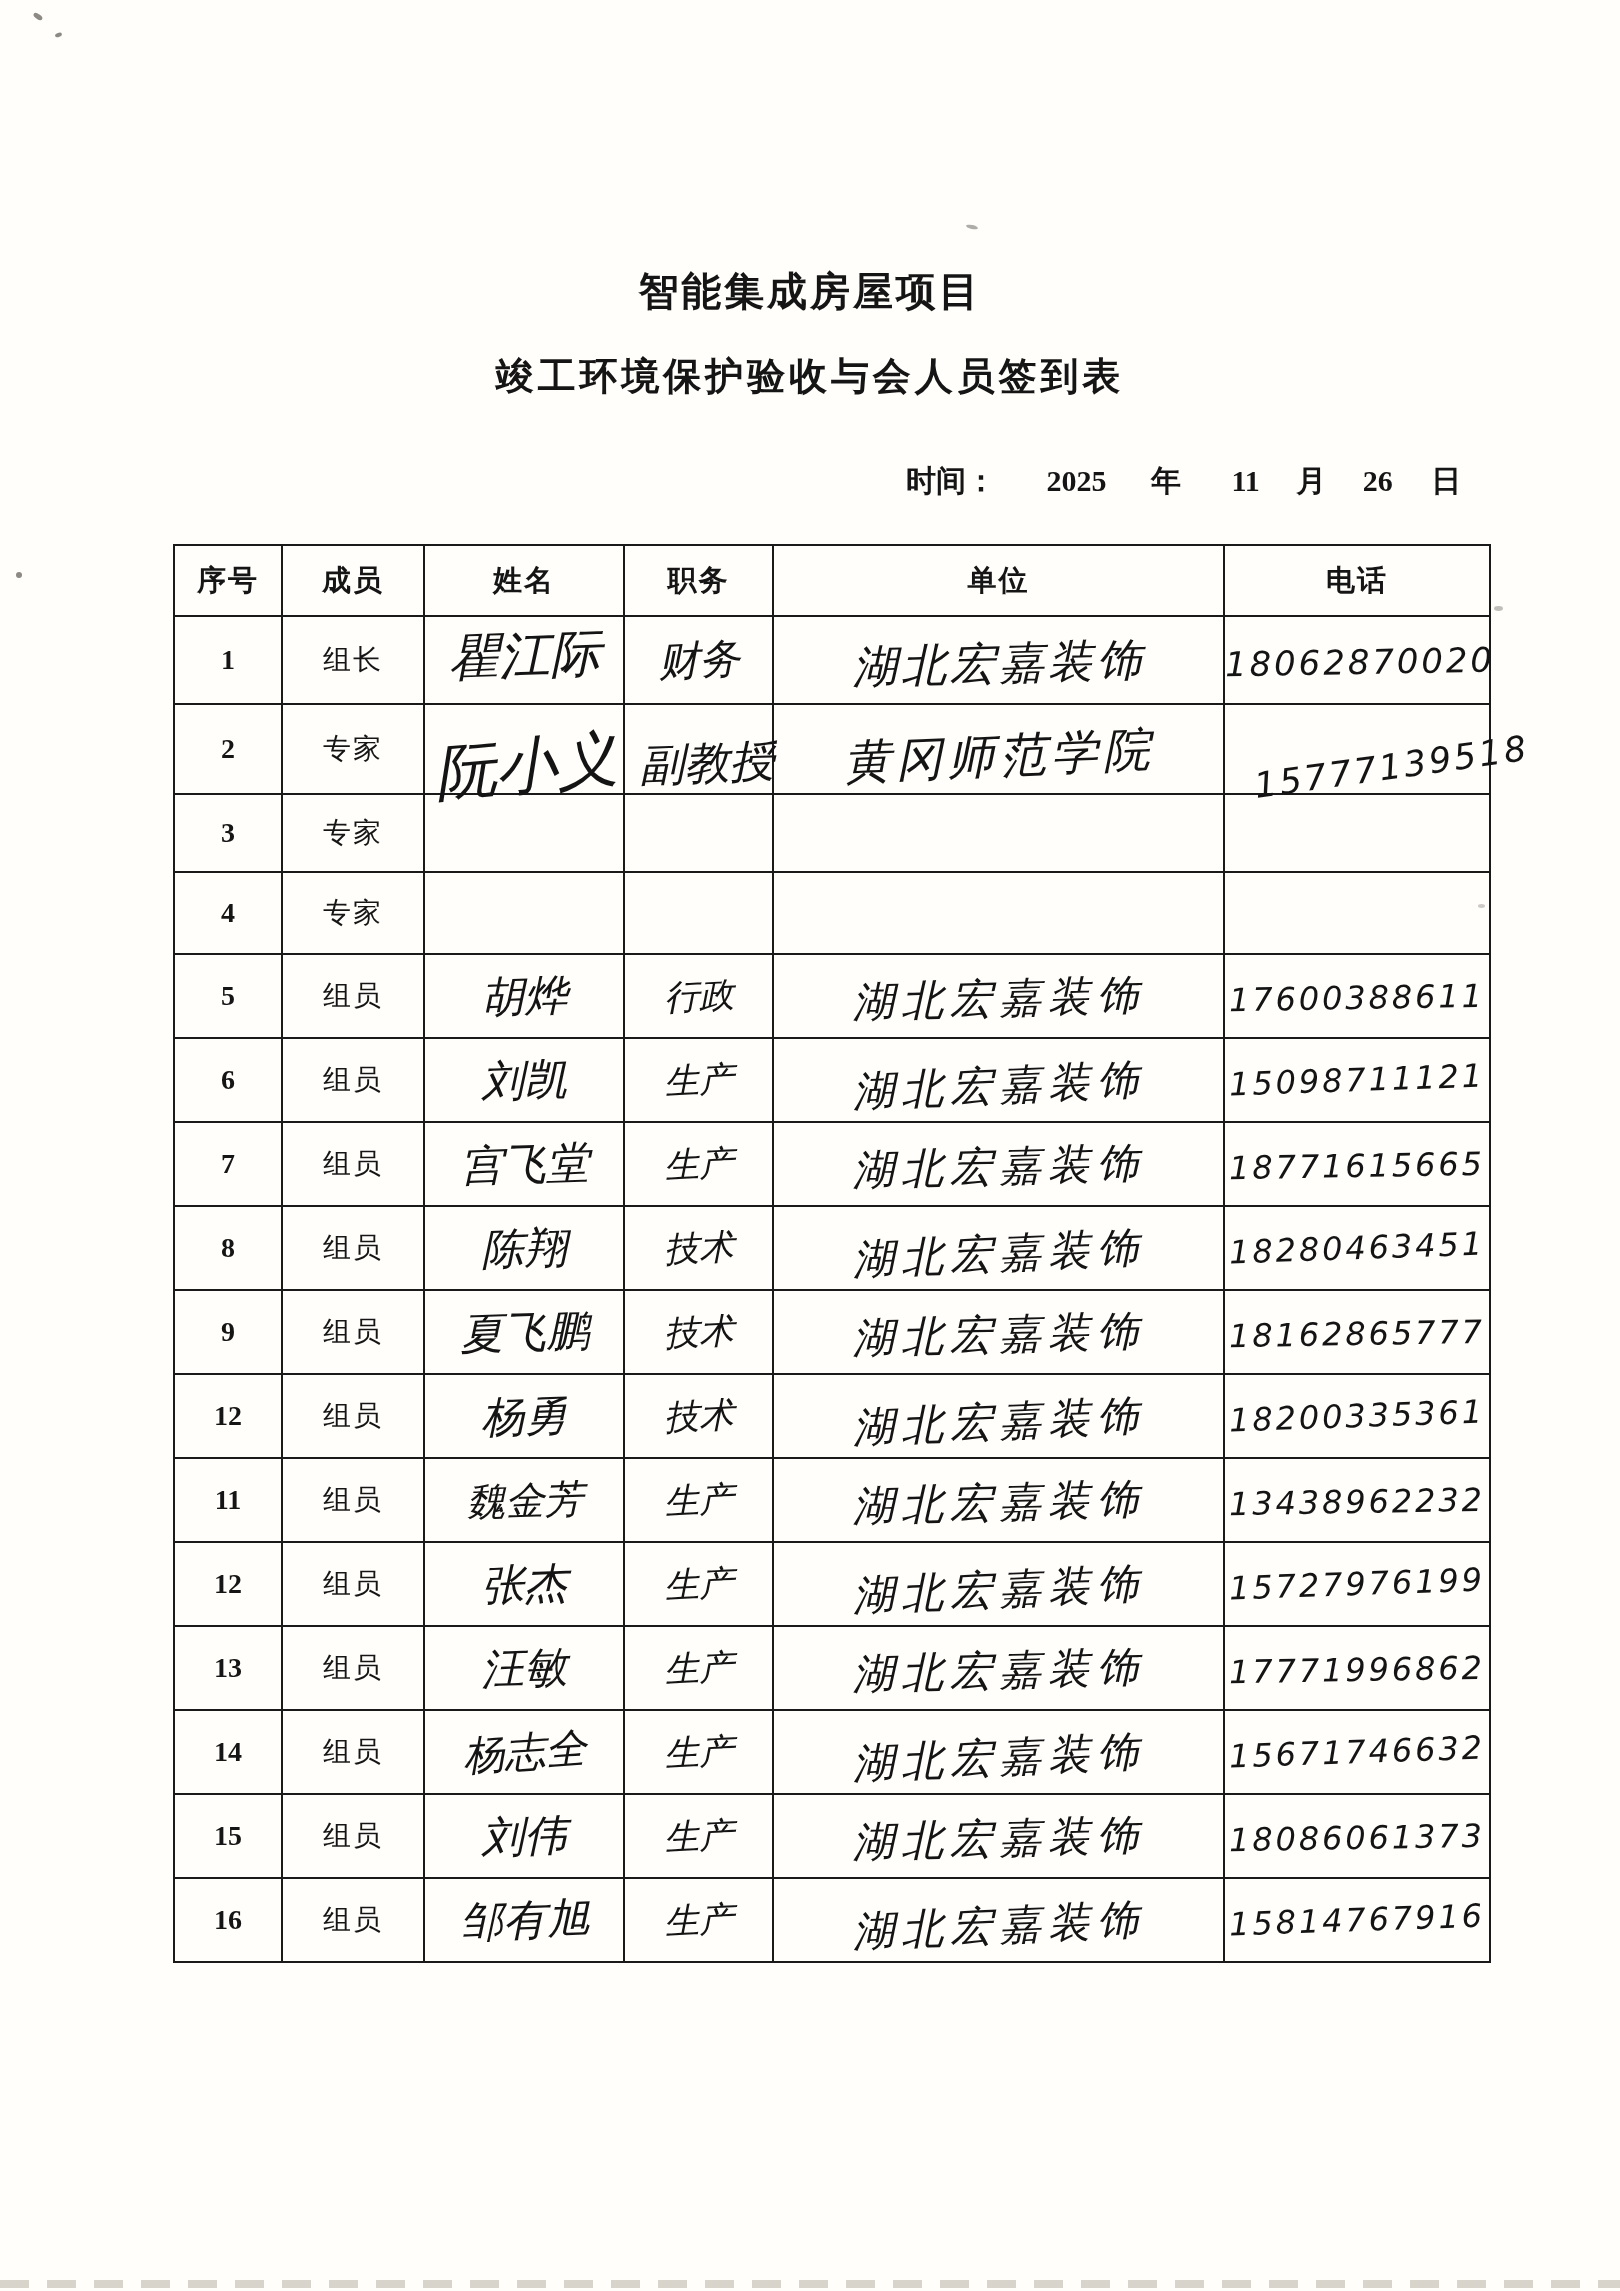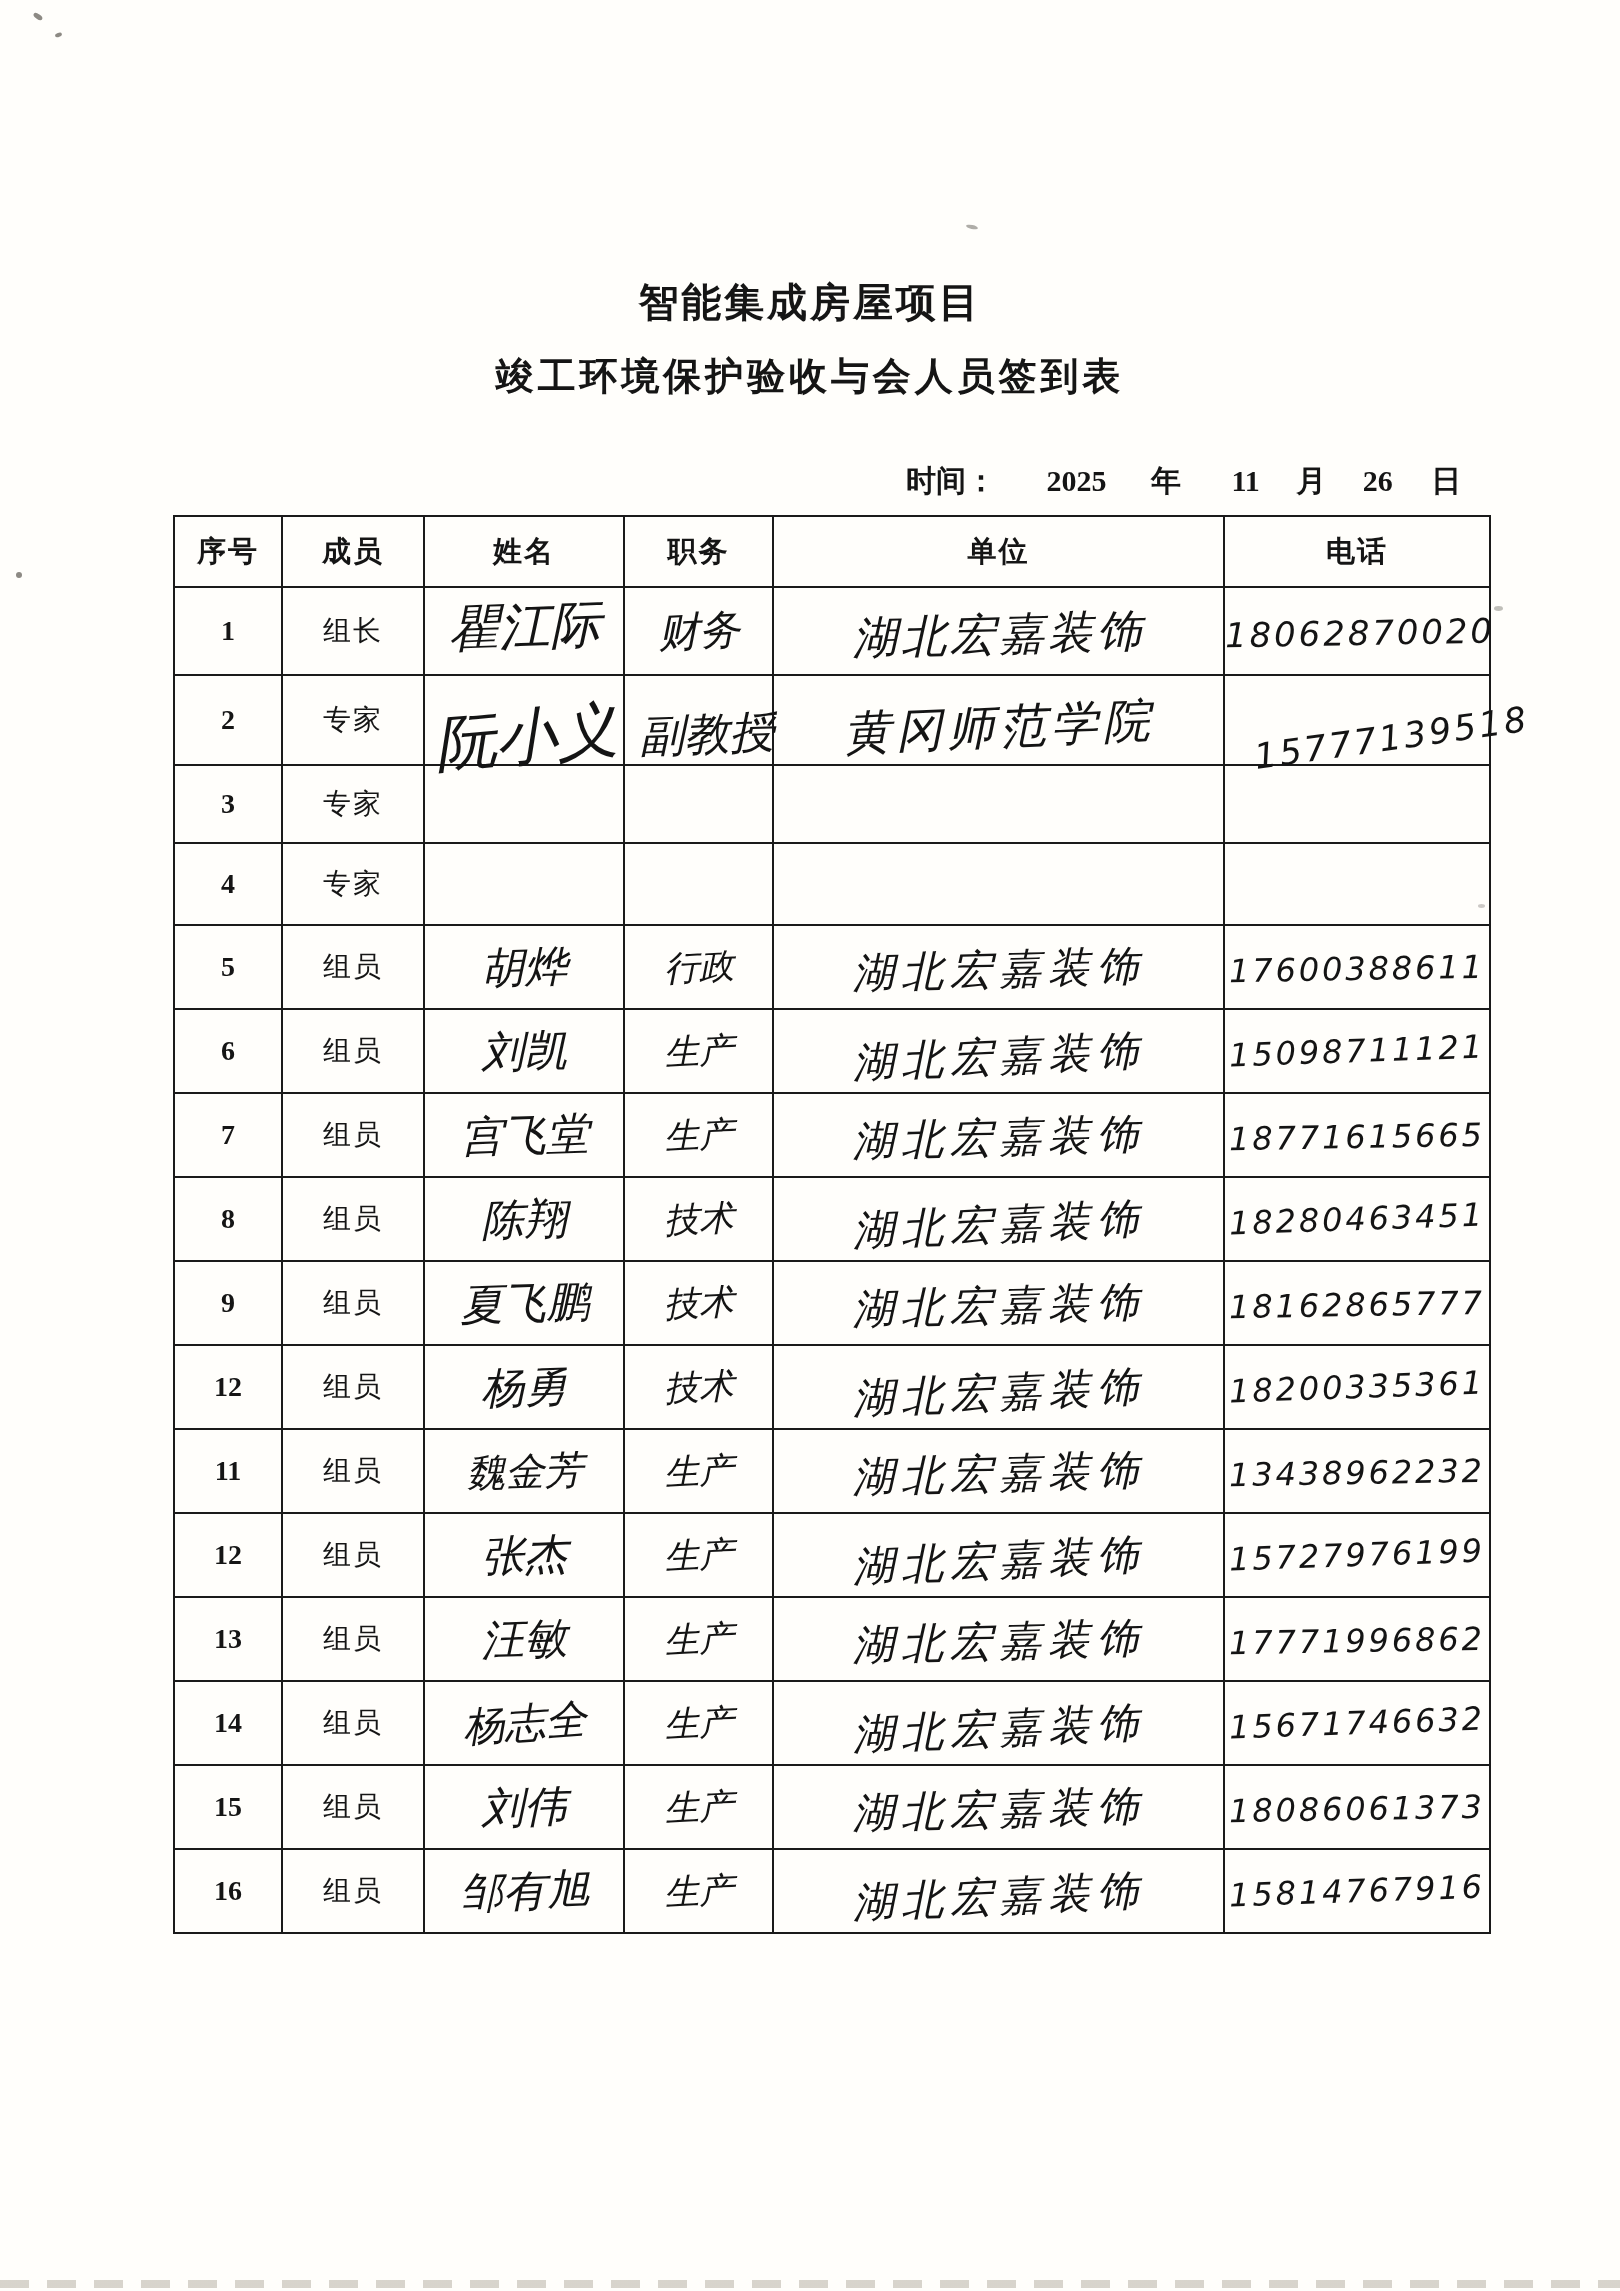--- a/index.html
+++ b/index.html
@@ -6,42 +6,42 @@
   .page{
     position:relative;
     width:1620px;height:2292px;
     background:#fffefb;
     font-family:"Liberation Serif","DejaVu Serif",serif;
     color:#151515;
     overflow:hidden;
   }
   
   .title1{
-    position:absolute;top:275px;left:0;width:100%;
+    position:absolute;top:264px;left:0;width:100%;
     text-align:center;font-size:40px;font-weight:700;letter-spacing:2.9px;
   }
   .title2{
     position:absolute;top:351px;left:0;width:100%;
     text-align:center;font-size:38px;font-weight:700;letter-spacing:3.9px;
   }
   
   .dateline{
     position:absolute;top:461px;left:906px;
     font-size:30px;font-weight:700;white-space:nowrap;
   }
   .dateline span{display:inline-block;}
   .dl-label{margin-right:43px;}
   .dl-year{margin-right:37px;}
   .dl-yearu{margin-right:43px;}
   .dl-month{margin-right:29px;}
   .dl-monthu{margin-right:29px;}
   .dl-day{margin-right:31px;}
   
   table.sheet{
-    position:absolute;left:173px;top:515px;
+    position:absolute;left:173px;top:544px;
     width:1315px;border-collapse:collapse;table-layout:fixed;
     border:2.9px solid #121212;
   }
   table.sheet th,table.sheet td{
     border:2px solid #1a1a1a;
     padding:0;text-align:center;vertical-align:middle;
     overflow:visible;
   }
   thead tr{height:71px;}
   thead th{font-size:29px;font-weight:600;letter-spacing:2px;}

